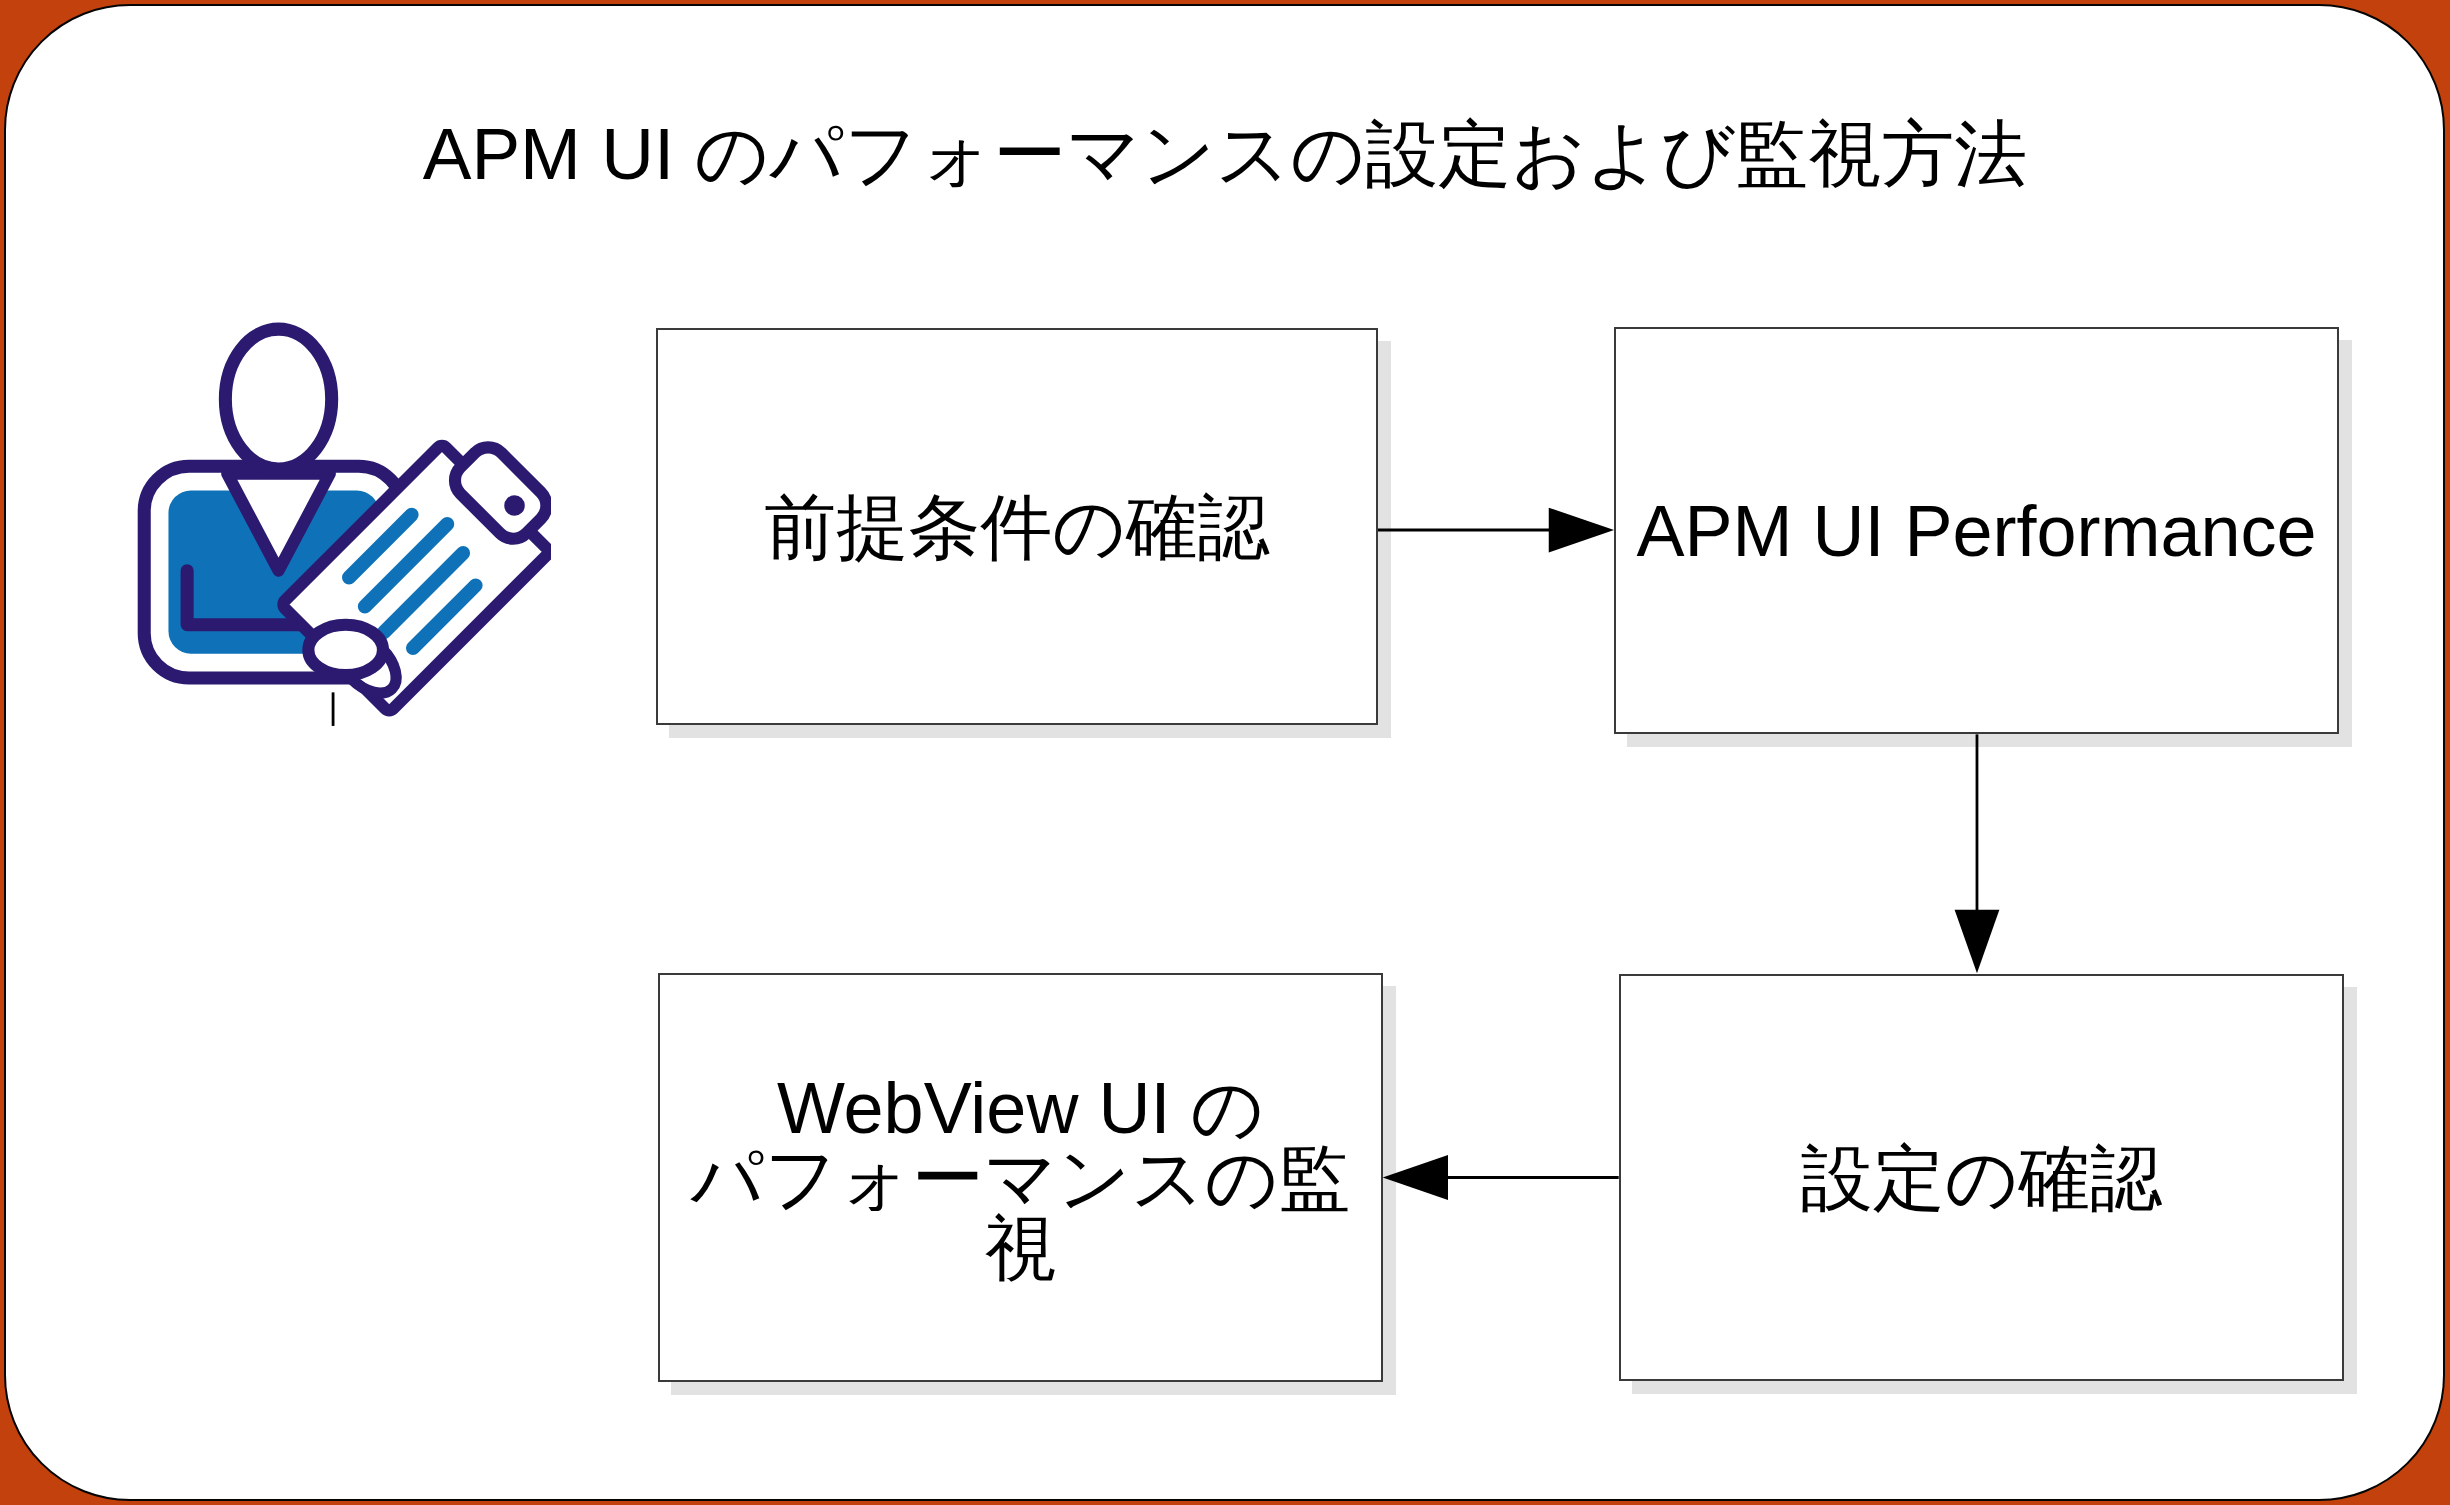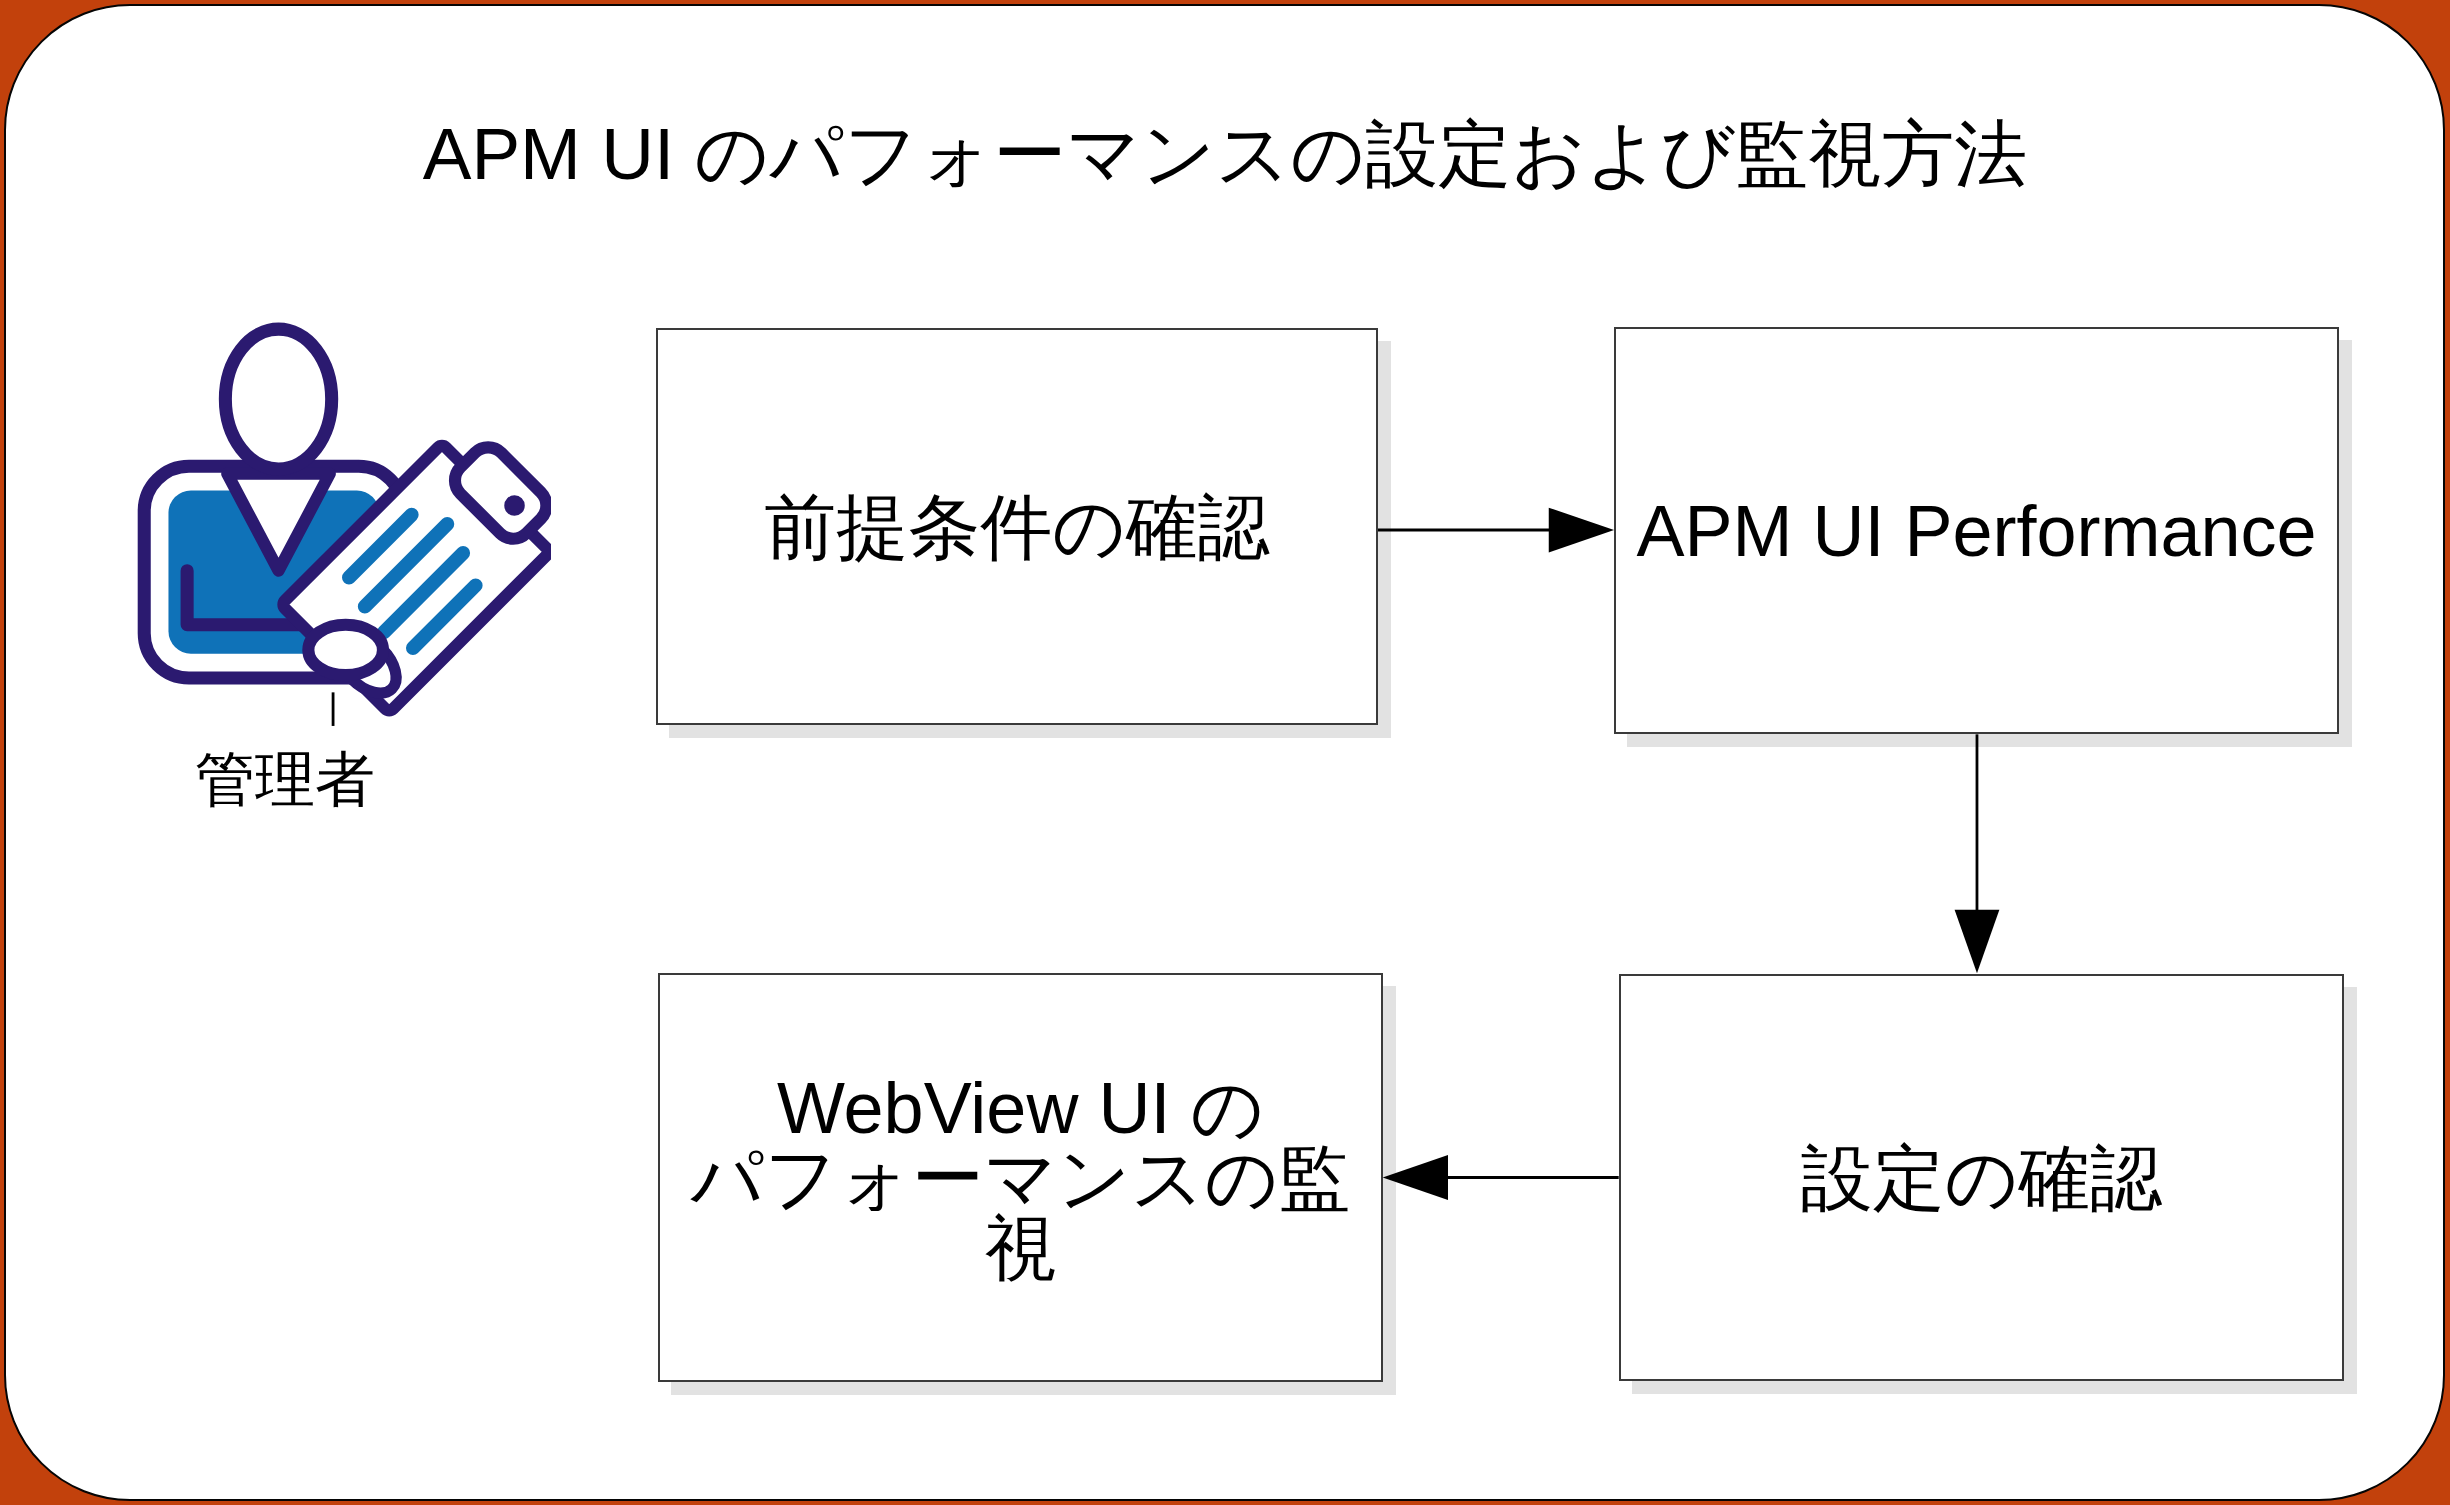--- a/index.html
+++ b/index.html
@@ -76,21 +76,20 @@
       <line x1="-51" y1="-45" x2="-51" y2="50" stroke="#0F72B8" stroke-width="15" stroke-linecap="round"></line>
       <line x1="-17" y1="-65" x2="-17" y2="60" stroke="#0F72B8" stroke-width="15" stroke-linecap="round"></line>
       <line x1="17" y1="-55" x2="17" y2="65" stroke="#0F72B8" stroke-width="15" stroke-linecap="round"></line>
       <line x1="51" y1="-40" x2="51" y2="55" stroke="#0F72B8" stroke-width="15" stroke-linecap="round"></line>
       <ellipse cx="28" cy="102" rx="38" ry="23" fill="#ffffff" stroke="#2B1A70" stroke-width="12"></ellipse>
     </g>
 
     <ellipse cx="230" cy="357" rx="40" ry="27" fill="#ffffff" stroke="#2B1A70" stroke-width="13"></ellipse>
   </svg>
 
-  <div class="actor-label">管理者</div>
 
   <div id="box-step1" class="flow-box">
     <span>前提条件の確認</span>
   </div>
 
   <div id="box-step2" class="flow-box">
     <span>
       <span>APM UI Performance</span><br>
     </span>
   </div>

